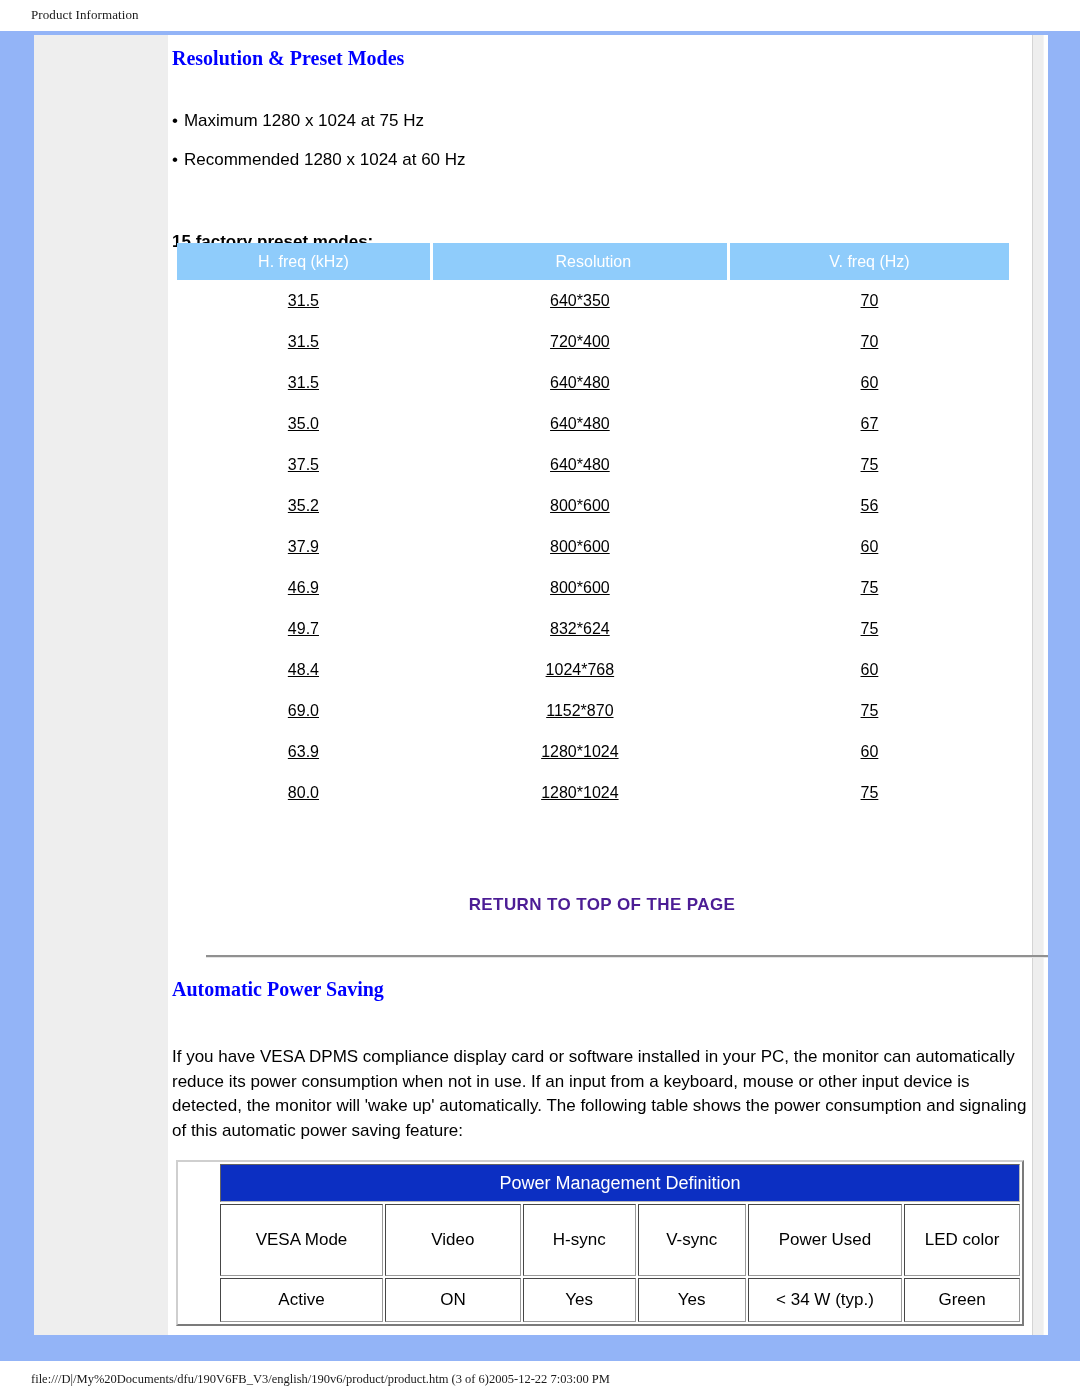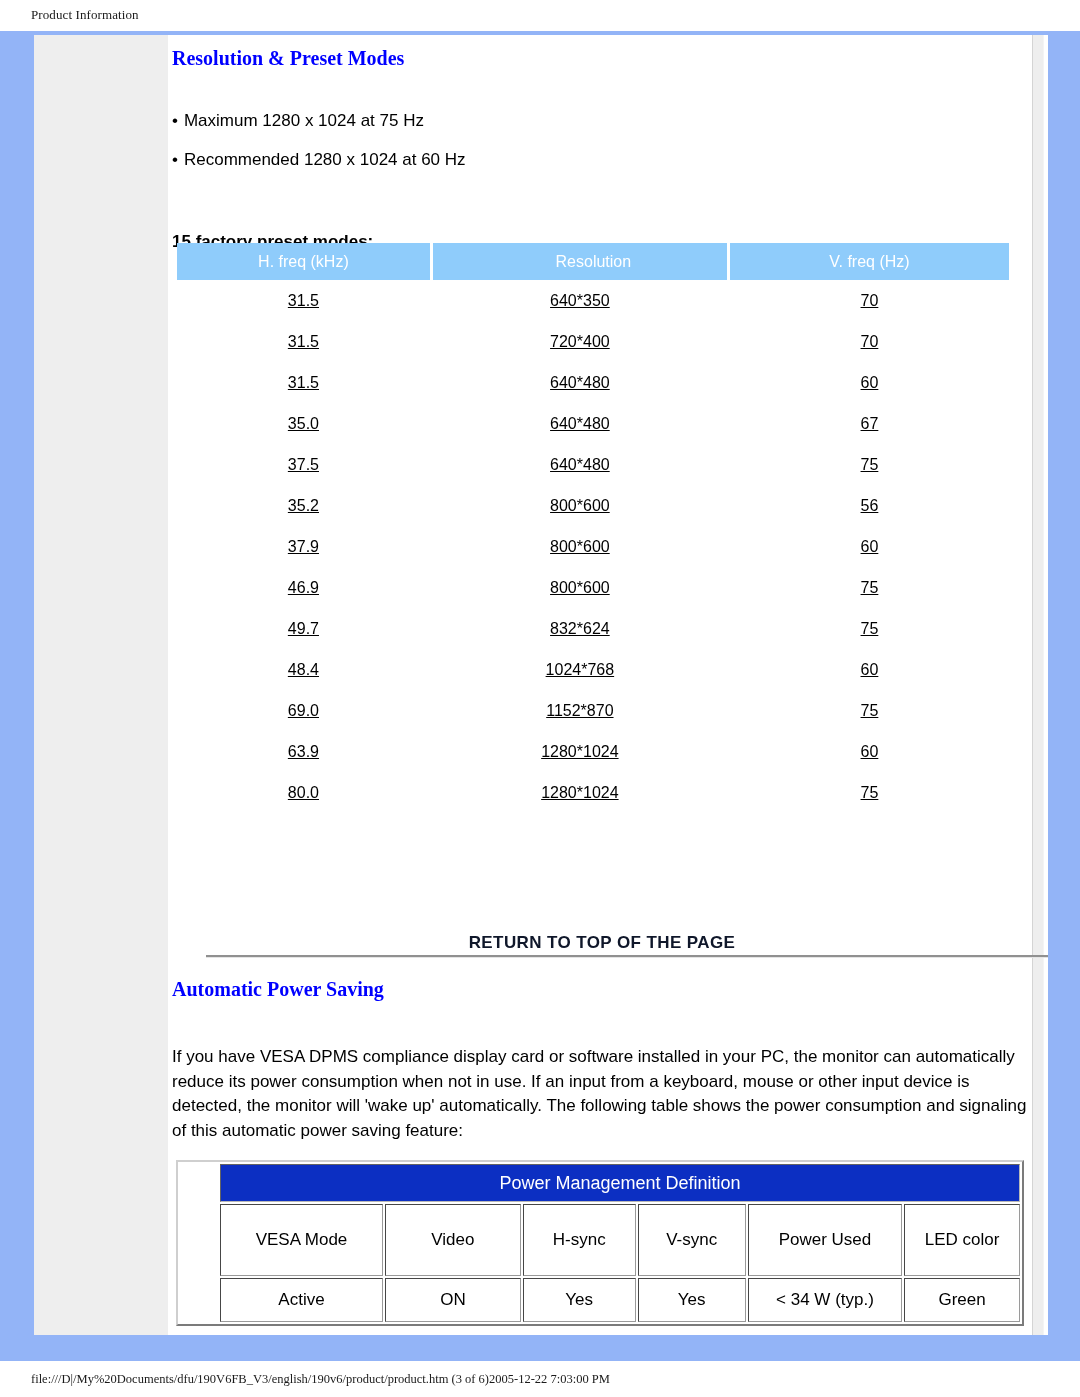--- a/index.html
+++ b/index.html
@@ -166,27 +166,26 @@
     background: #ffffff;
     text-decoration: underline;
   }
 
   .return-link {
     position: absolute;
     left: 0;
     top: 860px;
     width: 860px;
     text-align: center;
-    color: #0f172a;
+    color: #4c1d95;
     font-size: 17px;
     font-weight: bold;
     letter-spacing: .4px;
     text-decoration: none;
     cursor: pointer;
-    margin-top: 38px;
   }
 
   hr.divider {
     position: absolute;
     left: 34px;
     top: 920px;
     width: 868px;
     height: 0;
     border: 0;
     border-top: 2px solid #909090;

